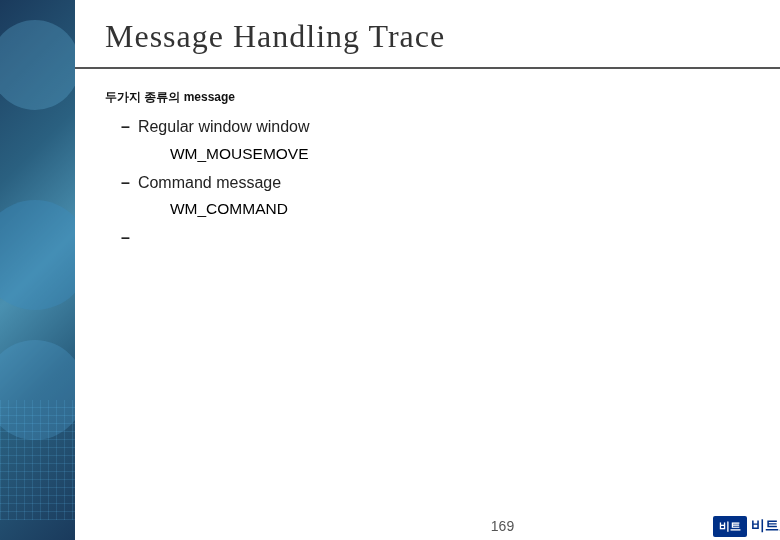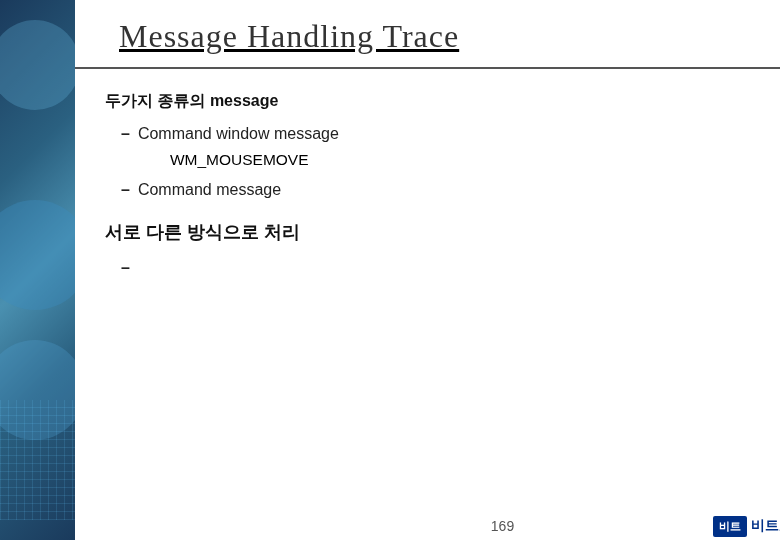--- a/index.html
+++ b/index.html
@@ -83,44 +83,43 @@
       position: absolute;
       left: 75px;
       top: 0;
       width: 705px;
       height: 540px;
       background: #ffffff;
     }
 
     
     .title-bar {
-      padding: 18px 30px 12px 44px;
+      padding: 18px 30px 12px 30px;
       border-bottom: 2px solid #555555;
       margin-bottom: 18px;
-      text-decoration: underline;
     }
 
     .title-text {
       font-size: 32px;
       font-weight: 300;
       color: #333333;
       letter-spacing: 1px;
       font-family: 'Times New Roman', Georgia, serif;
     }
 
     
     .content-area {
       padding: 0 30px;
       font-size: 16px;
       line-height: 1.7;
       color: #222222;
     }
 
     .section-heading {
-      font-size: 16px;
+      font-size: 12px;
       font-weight: bold;
       margin-bottom: 6px;
       color: #111111;
     }
 
     .bullet-item {
       display: flex;
       align-items: flex-start;
       margin-bottom: 2px;
       padding-left: 16px;
@@ -209,33 +208,33 @@
     <h1 class="title-text">Message Handling Trace</h1>
   </div>
 
   <div class="content-area">
 
     <div class="section-heading">두가지 종류의 message</div>
 
     <div class="bullet-item">
       <span class="bullet-dash">–</span>
       <div class="bullet-content">
-        <span>Command window message</span>
+        <span>Regular window window</span>
         <span class="sub-item">WM_MOUSEMOVE</span>
       </div>
     </div>
 
     <div class="bullet-item">
       <span class="bullet-dash">–</span>
       <div class="bullet-content">
         <span>Command message</span>
+        <span class="sub-item">WM_COMMAND</span>
       </div>
     </div>
 
-    <div class="section-heading-2">서로 다른 방식으로 처리</div>
 
     <div class="bullet-item">
       <span class="bullet-dash">–</span>
     </div>
 
   </div>
 
   <div class="footer">
     <span class="page-number">169</span>
     <div class="logo-area">

